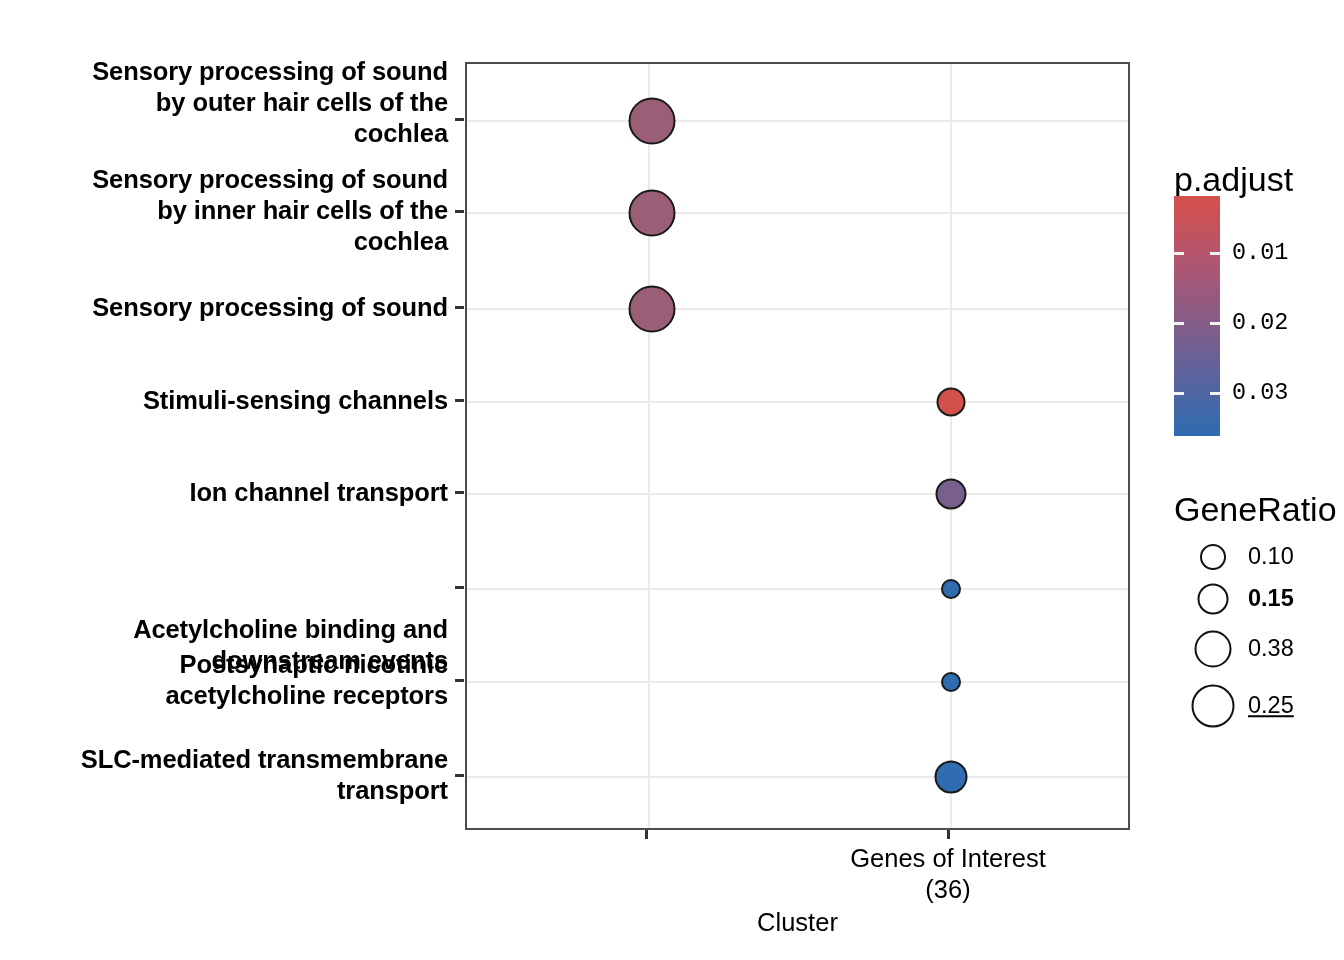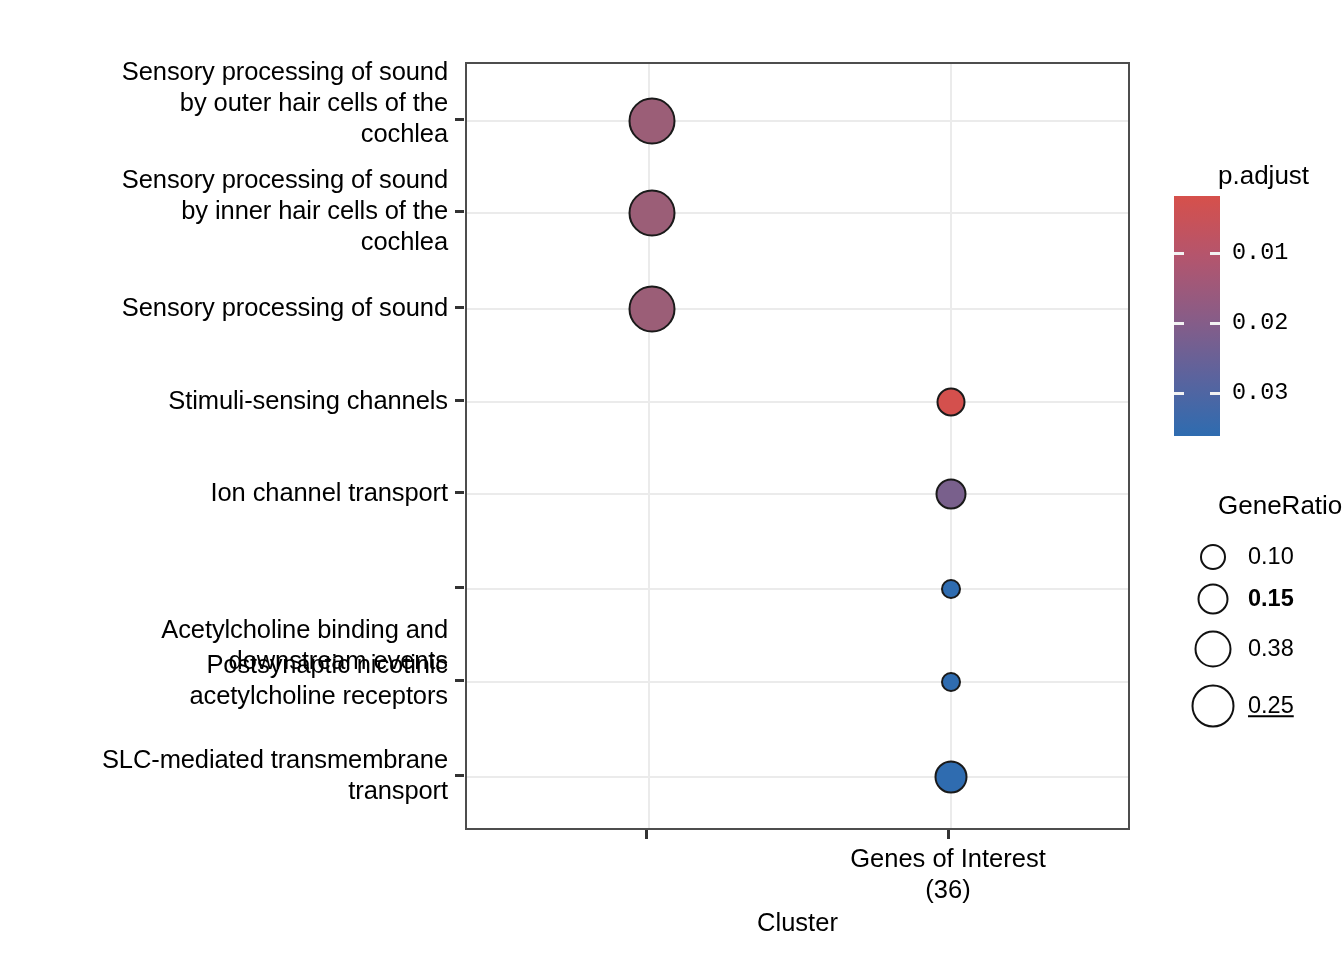--- a/index.html
+++ b/index.html
@@ -34,20 +34,21 @@
   .ylabel {
     position: absolute;
     right: 0px;
     width: 448px;
     text-align: right;
     font-size: 25.5px;
     line-height: 31px;
     color: #000000;
     white-space: pre-line;
     letter-spacing: -0.1px;
+    font-weight: bold;
   }
 
   
   .panel {
     position: absolute;
     left: 465px;
     top: 62px;
     width: 665px;
     height: 768px;
     border: 2.5px solid #4d4d4d;
@@ -108,24 +109,23 @@
     top: 908px;
     left: 465px;
     width: 665px;
     text-align: center;
     font-size: 25.5px;
   }
 
   
   .legend-title {
     position: absolute;
-    font-size: 26px;
+    font-size: 34px;
     color: #000000;
     white-space: nowrap;
-    margin-left: 44px;
   }
   .colorbar {
     position: absolute;
     left: 1174px;
     top: 196px;
     width: 46px;
     height: 240px;
   }
   .colorbar-tick {
     position: absolute;

